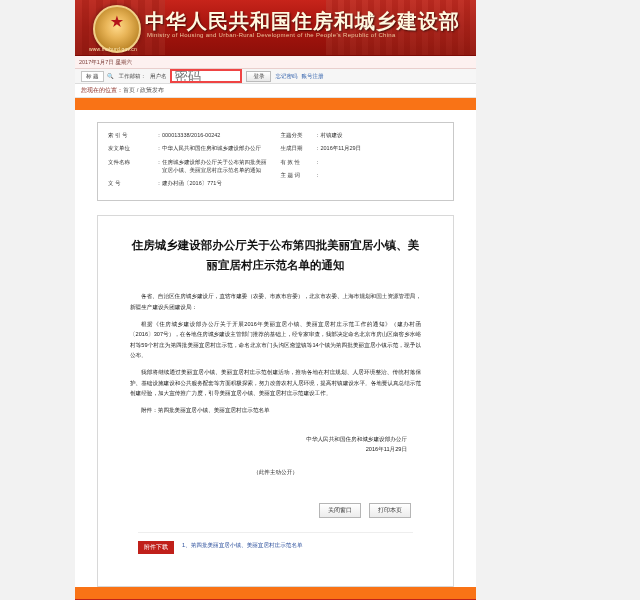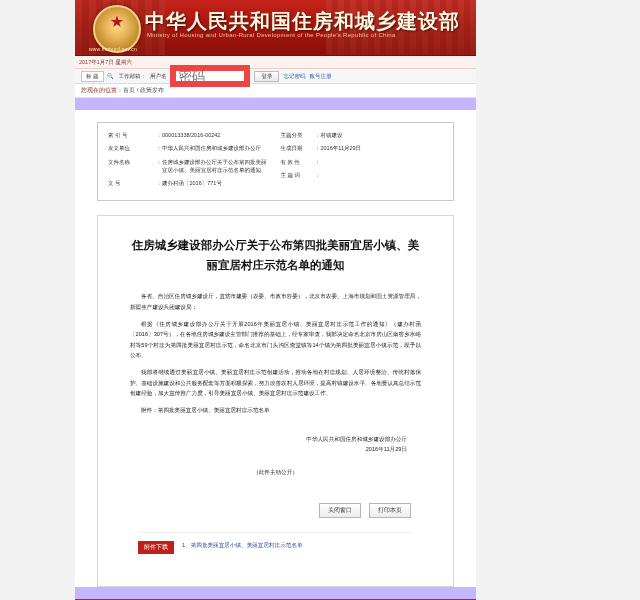--- a/index.html
+++ b/index.html
@@ -7,21 +7,21 @@
     width:640px;height:600px;
     background:#f2f2f2;
     font-family:"Liberation Sans", sans-serif;
     font-size:10px;
     color:#333;
     overflow:hidden;
   }
   .page{
     position:relative;
     width:551px;height:600px;
-    background:#c4b5fd;
+    background:#f97316;
   }
   
   .banner{
     position:relative;
     margin:0 75px;
     height:55px;
     background:linear-gradient(180deg,#c7241b 0%,#a8150e 45%,#8d0f09 100%);
     overflow:hidden;
     border-bottom:1px solid #7e0b06;
   }
@@ -85,21 +85,21 @@
     border-bottom:1px solid #ddd;
     padding:0 6px;
     font-size:5.5px;color:#555;
   }
   .searchbar .sel{
     border:1px solid #c4c4c4;background:#fff;
     padding:1px 4px;font-size:5.5px;color:#333;
   }
   .searchbar .lbl{color:#444;}
   .searchbar .fld{
-    border:6px solid #ef4444;background:#fff;
+    border:2px solid #ef4444;background:#fff;
     width:64px;height:8px;
   }
   .searchbar .btn{
     border:1px solid #bbb;background:linear-gradient(#fff,#e8e8e8);
     padding:1px 6px;font-size:5.5px;color:#333;
   }
   .searchbar .lnk{color:#2a5caa;text-decoration:none;}
   .crumbbar{
     height:13px;display:flex;align-items:center;
     padding:0 6px;

